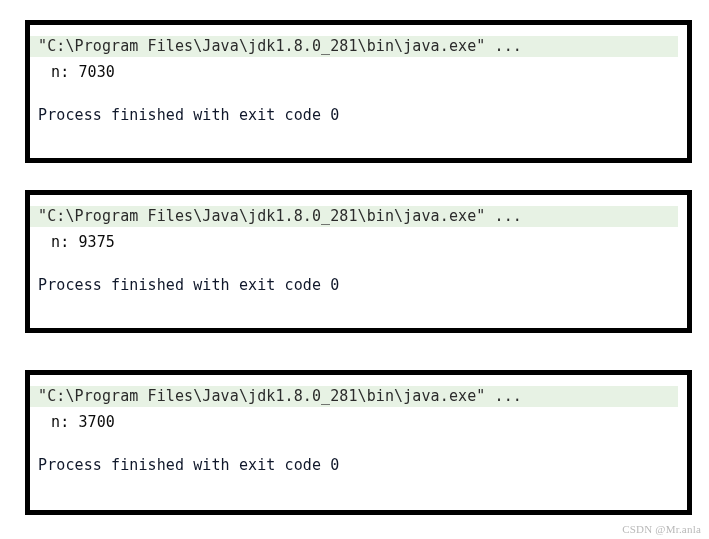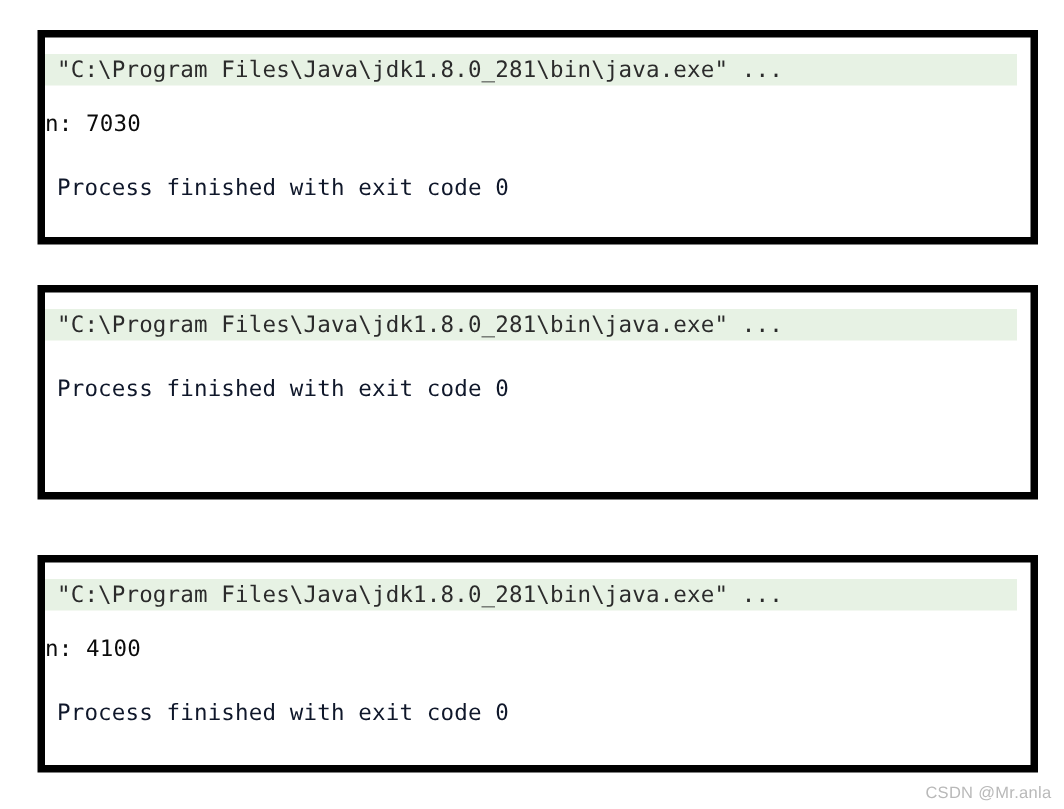--- a/index.html
+++ b/index.html
@@ -56,41 +56,41 @@
     background: #e7f2e4;
     color: #2b2b2b;
     padding-left: 8px;
     padding-right: 0px;
     margin-right: 9px;
     display: block;
   }
 
   .line-output {
     color: #0b0b0b;
-    padding-left: 0;
-    margin-top: 15px;
+    padding-left: 21px;
+    margin-top: 5px;
     display: block;
   }
 
   .line-spacer {
     display: block;
     height: 22px;
   }
 
   .line-finished {
     color: #0f172a;
     padding-left: 8px;
     display: block;
   }
 
   #watermark {
     position: absolute;
     right: 8px;
     bottom: 4px;
-    font-family: Liberation Sans, sans-serif;
+    font-family: Liberation Serif, serif;
     font-size: 11px;
     color: #b9b9b9;
     letter-spacing: 0.2px;
     white-space: pre;
     margin-top: 44px;
   }
 </style>
 </head>
 <body>
 
@@ -101,29 +101,30 @@
       <span class="console-line line-command">"C:\Program Files\Java\jdk1.8.0_281\bin\java.exe" ...</span>
       <span class="console-line line-output">n: 7030</span>
       <span class="line-spacer"></span>
       <span class="console-line line-finished">Process finished with exit code 0</span>
     </div>
   </div>
 
   <div class="console-panel panel-2">
     <div class="console-body">
       <span class="console-line line-command">"C:\Program Files\Java\jdk1.8.0_281\bin\java.exe" ...</span>
+      <span class="console-line line-output">n: 9375</span>
       <span class="line-spacer"></span>
       <span class="console-line line-finished">Process finished with exit code 0</span>
     </div>
   </div>
 
   <div class="console-panel panel-3">
     <div class="console-body">
       <span class="console-line line-command">"C:\Program Files\Java\jdk1.8.0_281\bin\java.exe" ...</span>
-      <span class="console-line line-output">n: 4100</span>
+      <span class="console-line line-output">n: 3700</span>
       <span class="line-spacer"></span>
       <span class="console-line line-finished">Process finished with exit code 0</span>
     </div>
   </div>
 
   <div id="watermark">CSDN @Mr.anla</div>
 
 </div>
 
 </body></html>

